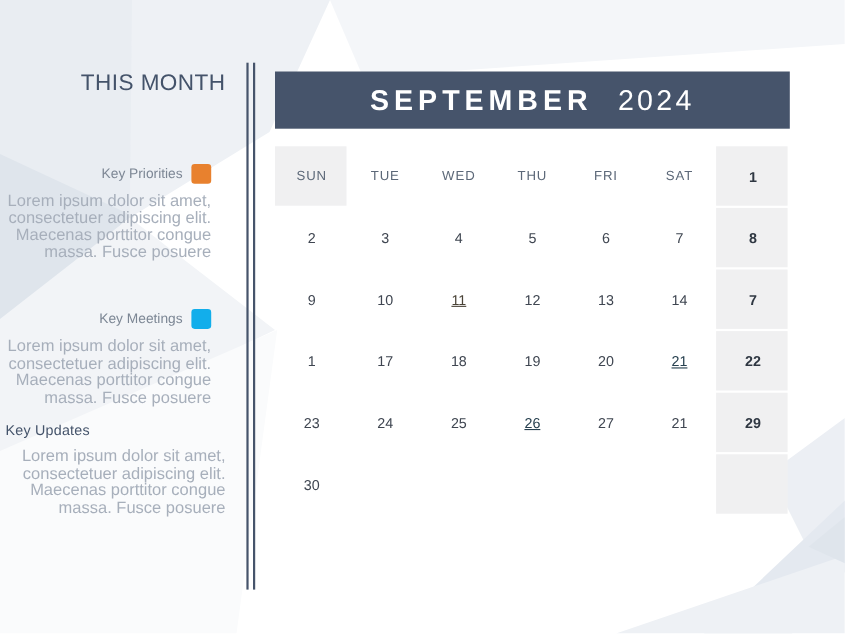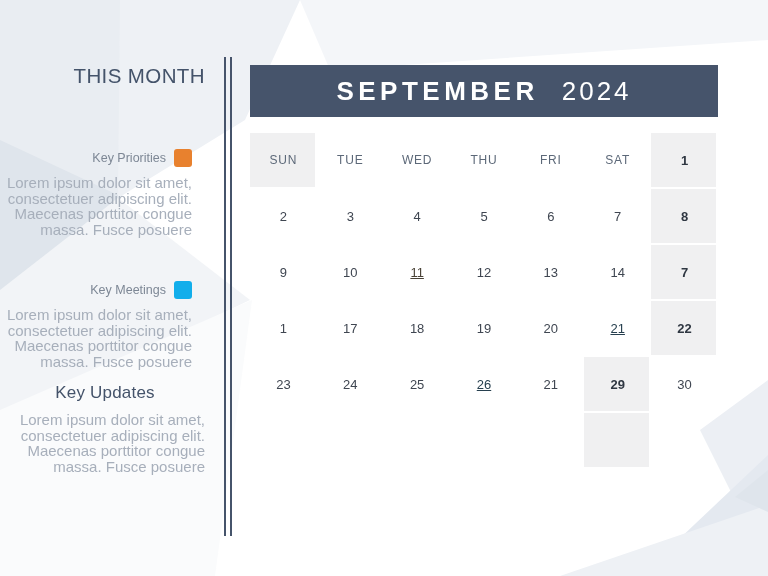--- a/index.html
+++ b/index.html
@@ -94,25 +94,25 @@
     font-weight: 400;
   }
 
   #key-updates-block {
     position: absolute;
     right: 13px;
     top: 383px;
     width: 200px;
   }
   #key-updates-title {
-    font-size: 17px;
+    font-size: 13px;
     color: #44536a;
     font-weight: 400;
     letter-spacing: 0.2px;
-    text-align: center;
+    text-align: left;
     white-space: nowrap;
   }
   #key-updates-block .body-copy { margin-top: 9px; }
 
   
   #divider {
     position: absolute;
     left: 224px;
     top: 57px;
     width: 9px;
@@ -372,20 +372,23 @@
           <span class="daynum">24</span>
         </div>
         <div class="cell">
           <span class="daynum">25</span>
         </div>
         <div class="cell hl-blue">
           <span class="chip"></span>
           <span class="daynum">26</span>
         </div>
         <div class="cell">
+          <span class="daynum">27</span>
+        </div>
+        <div class="cell">
           <span class="daynum">21</span>
         </div>
         <div class="cell sun">
           <span class="daynum">29</span>
         </div>
         <div class="cell">
           <span class="daynum">30</span>
         </div>
         <div class="cell">
           <span class="daynum"></span>

